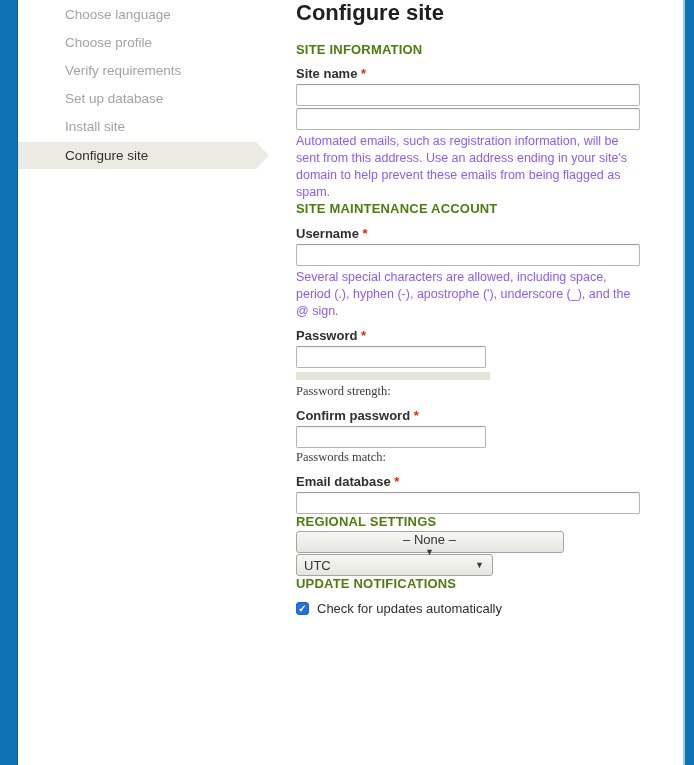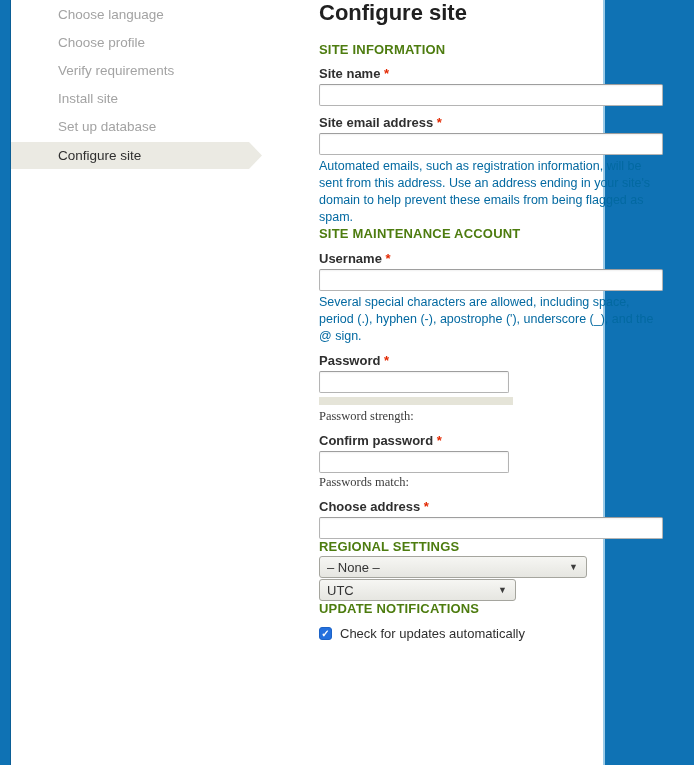--- a/index.html
+++ b/index.html
@@ -6,26 +6,25 @@
   html,body { width:694px; height:765px; }
   body {
     font-family:"Liberation Sans", sans-serif;
     background:#0f72b4;
     position:relative;
     overflow:hidden;
     color:#2f2f2f;
   }
   .sheet {
     position:absolute;
-    left:11px; top:0;
-    width:592px; height:765px;
+    left:18px; top:0;
+    width:665px; height:765px;
     background:#ffffff;
     box-shadow:2px 0 0 rgba(190,224,244,0.8), -1px 0 0 #0b5e96;
     display:flex;
-    gap:30px;
   }
   
   .sidebar {
     width:278px;
     padding-top:1px;
     flex:0 0 278px;
   }
   .step {
     height:28px;
     line-height:28px;
@@ -81,21 +80,21 @@
     box-shadow:inset 0 1px 2px rgba(0,0,0,0.06);
     font-family:"Liberation Sans", sans-serif;
     font-size:13px;
     padding:0 6px;
     outline:none;
   }
   .text-input.narrow { width:190px; }
   .help-text {
     font-size:12.5px;
     line-height:17px;
-    color:#0369a1;
+    color:#8b5cf6;
     width:344px;
   }
   .meter {
     width:194px;
     height:8px;
     background:#e5e4d8;
   }
   .inline-note {
     font-size:12.5px;
     color:#3d3d3d;
@@ -110,21 +109,21 @@
     background:linear-gradient(#f6f6f3, #e6e6e1);
     display:flex;
     align-items:center;
     justify-content:space-between;
     padding:0 8px 0 7px;
     font-size:13px;
     color:#333;
     cursor:default;
   }
   .select .caret { font-size:9px; color:#3c3c3c; }
-  .select.country { width:268px; }
+  .select.country { width:268px;flex-direction:column; }
   .select.tz { width:197px; }
   .check-row {
     display:flex;
     align-items:center;
     height:16px;
     font-size:13px;
     color:#2f2f2f;
   }
   .checkbox {
     width:13px; height:13px;
@@ -146,41 +145,37 @@
 </style>
 </head>
 <body>
 
 <div class="sheet">
 
   <nav class="sidebar">
     <div class="step">Choose language</div>
     <div class="step">Choose profile</div>
     <div class="step">Verify requirements</div>
+    <div class="step">Set up database</div>
     <div class="step">Install site</div>
-    <div class="step">Set up database</div>
     <div class="step active">Configure site</div>
   </nav>
 
   <main class="main">
 
     <h1 class="page-title">Configure site</h1>
 
     <div class="section-heading mt16">SITE INFORMATION</div>
 
     <div class="field-label mt8">
       <span>Site name</span>
       <span class="req">*</span>
     </div>
     <input class="text-input mt2" type="text" value="" style="">
 
-    <div class="field-label mt9">
-      <span>Site email address</span>
-      <span class="req">*</span>
-    </div>
     <input class="text-input mt2" type="text" value="" style="">
     <div class="help-text mt3">Automated emails, such as registration information, will be sent from this address. Use an address ending in your site's domain to help prevent these emails from being flagged as spam.</div>
 
     <div class="section-heading mt26">SITE MAINTENANCE ACCOUNT</div>
 
     <div class="field-label mt9">
       <span>Username</span>
       <span class="req">*</span>
     </div>
     <input class="text-input mt2" type="text" value="" style="">
@@ -195,21 +190,21 @@
     <div class="inline-note mt3">Password strength:</div>
 
     <div class="field-label mt9">
       <span>Confirm password</span>
       <span class="req">*</span>
     </div>
     <input class="text-input narrow mt2" type="password" value="" style="">
     <div class="inline-note mt1">Passwords match:</div>
 
     <div class="field-label mt9">
-      <span>Choose address</span>
+      <span>Email database</span>
       <span class="req">*</span>
     </div>
     <input class="text-input mt2" type="text" value="" style="">
 
     <div class="section-heading mt26">REGIONAL SETTINGS</div>
 
     <div class="select country mt1">
       <span>– None –</span>
       <span class="caret">▼</span>
     </div>

